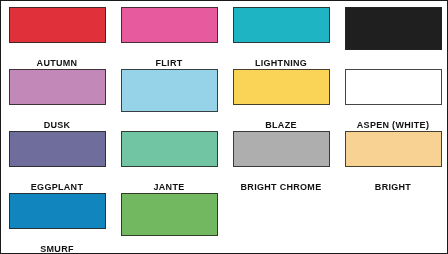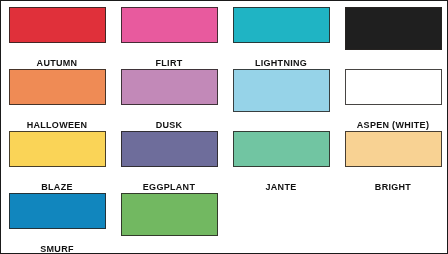--- a/index.html
+++ b/index.html
@@ -75,54 +75,54 @@
 
     <div class="swatch-cell">
       <div class="swatch-chip" style="background-color: rgb(31, 180, 196);"></div>
       <div class="swatch-label">LIGHTNING</div>
     </div>
 
     <div class="swatch-cell">
       <div class="swatch-chip" style="background-color: rgb(31, 31, 31);"></div>
     </div>
 
-    <div class="swatch-cell">
-      <div class="swatch-chip" style="background-color: rgb(239, 139, 85);"></div>
-      <div class="swatch-label">HALLOWEEN</div>
-    </div>
 
     <div class="swatch-cell">
       <div class="swatch-chip" style="background-color: rgb(194, 137, 184);"></div>
       <div class="swatch-label">DUSK</div>
     </div>
 
     <div class="swatch-cell">
       <div class="swatch-chip" style="background-color: rgb(150, 211, 232);"></div>
     </div>
 
     <div class="swatch-cell">
-      <div class="swatch-chip" style="background-color: rgb(255, 255, 255);"></div>
-      <div class="swatch-label">ASPEN (WHITE)</div>
+      <div class="swatch-chip" style="background-color: rgb(250, 212, 87);"></div>
+      <div class="swatch-label">BLAZE</div>
     </div>
 
     <div class="swatch-cell">
-      <div class="swatch-chip" style="background-color: rgb(250, 212, 87);"></div>
-      <div class="swatch-label">BLAZE</div>
+      <div class="swatch-chip" style="background-color: rgb(255, 255, 255);"></div>
+      <div class="swatch-label">ASPEN (WHITE)</div>
     </div>
 
     <div class="swatch-cell">
       <div class="swatch-chip" style="background-color: rgb(110, 109, 155);"></div>
       <div class="swatch-label">EGGPLANT</div>
     </div>
 
     <div class="swatch-cell">
       <div class="swatch-chip" style="background-color: rgb(113, 197, 162);"></div>
       <div class="swatch-label">JANTE</div>
     </div>
 
+    <div class="swatch-cell">
+      <div class="swatch-chip" style="background-color: rgb(174, 174, 174);"></div>
+      <div class="swatch-label">BRIGHT CHROME</div>
+    </div>
 
     <div class="swatch-cell">
       <div class="swatch-chip" style="background-color: rgb(248, 210, 147);"></div>
       <div class="swatch-label">BRIGHT</div>
     </div>
 
     <div class="swatch-cell">
       <div class="swatch-chip" style="background-color: rgb(17, 134, 190);"></div>
       <div class="swatch-label">SMURF</div>
     </div>

